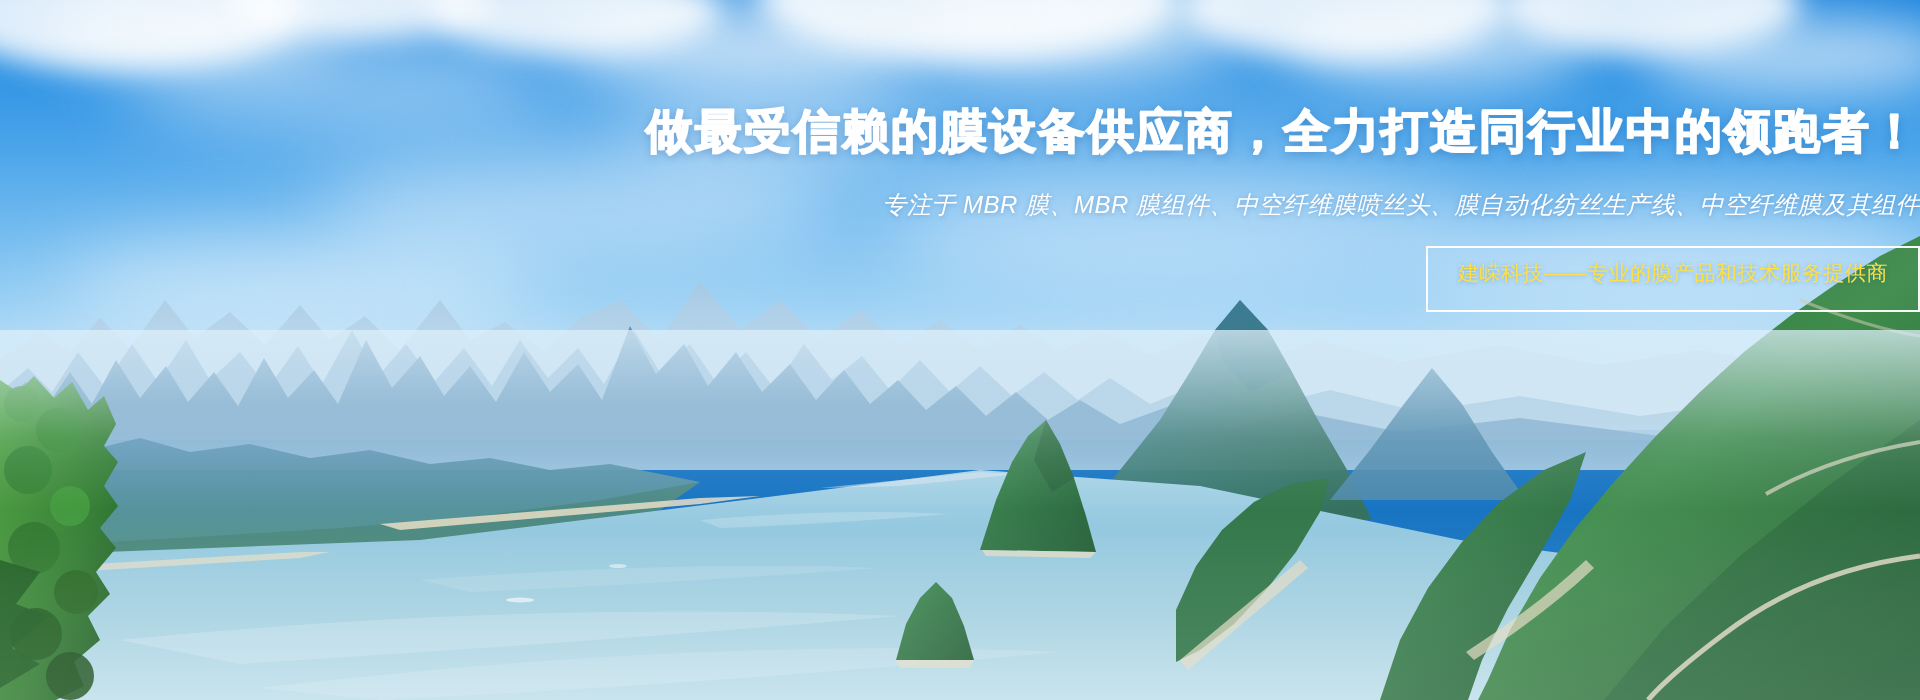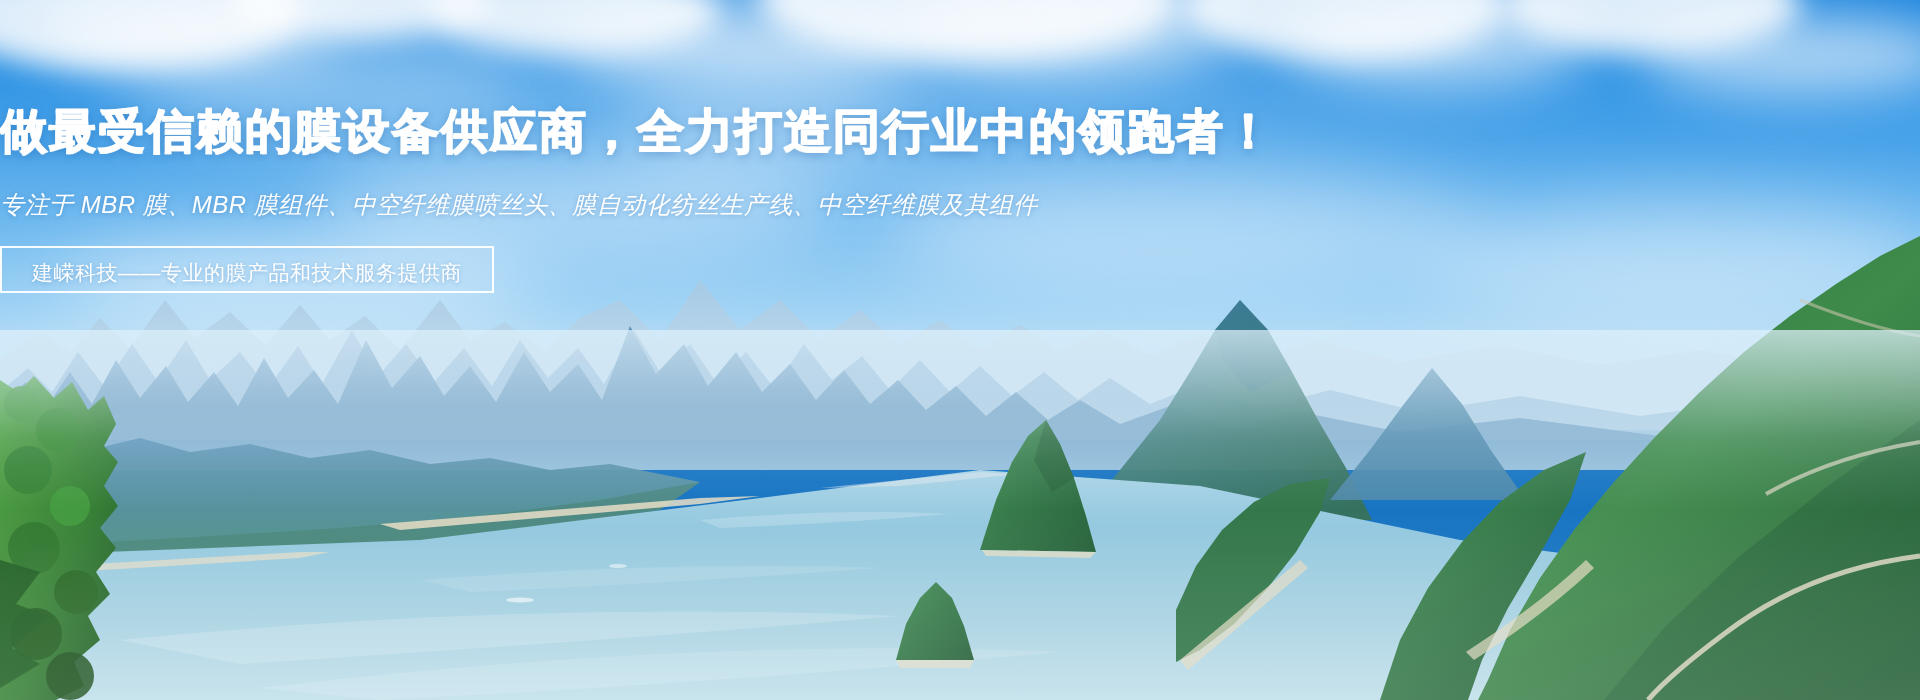--- a/index.html
+++ b/index.html
@@ -47,21 +47,21 @@
 
   
   .land{
     position:absolute; left:0; top:0; width:1920px; height:700px;
   }
   .land svg{ display:block; width:1920px; height:700px; }
 
   
   .copy{
     position:absolute; left:0; top:0; width:1920px; height:560px;
-    display:flex; flex-direction:column; align-items:flex-start;
+    display:flex; flex-direction:column; align-items:flex-end;
     pointer-events:none;
   }
   .headline{
     margin-top:100px;
     font-size:47px;
     font-weight:700;
     letter-spacing:2px;
     color:#ffffff;
     white-space:nowrap;
     text-shadow:
@@ -79,23 +79,23 @@
     letter-spacing:.5px;
     color:#ffffff;
     white-space:nowrap;
     text-shadow:0 1px 5px rgba(30,90,160,.35);
     pointer-events:auto;
     font-style:italic;
   }
   .tagbox{
     margin-top:25px;
     border:2px solid rgba(255,255,255,.95);
-    padding:11px 30px 4px;
+    padding:11px 30px 23px;
     font-size:21px;
-    color:#ffffff;
+    color:#fde047;
     letter-spacing:.5px;
     white-space:nowrap;
     background:rgba(255,255,255,.04);
     text-shadow:0 1px 4px rgba(30,90,160,.30);
     pointer-events:auto;
   }
 
   
   .sheen{
     position:absolute; left:0; bottom:0; width:1920px; height:240px;

